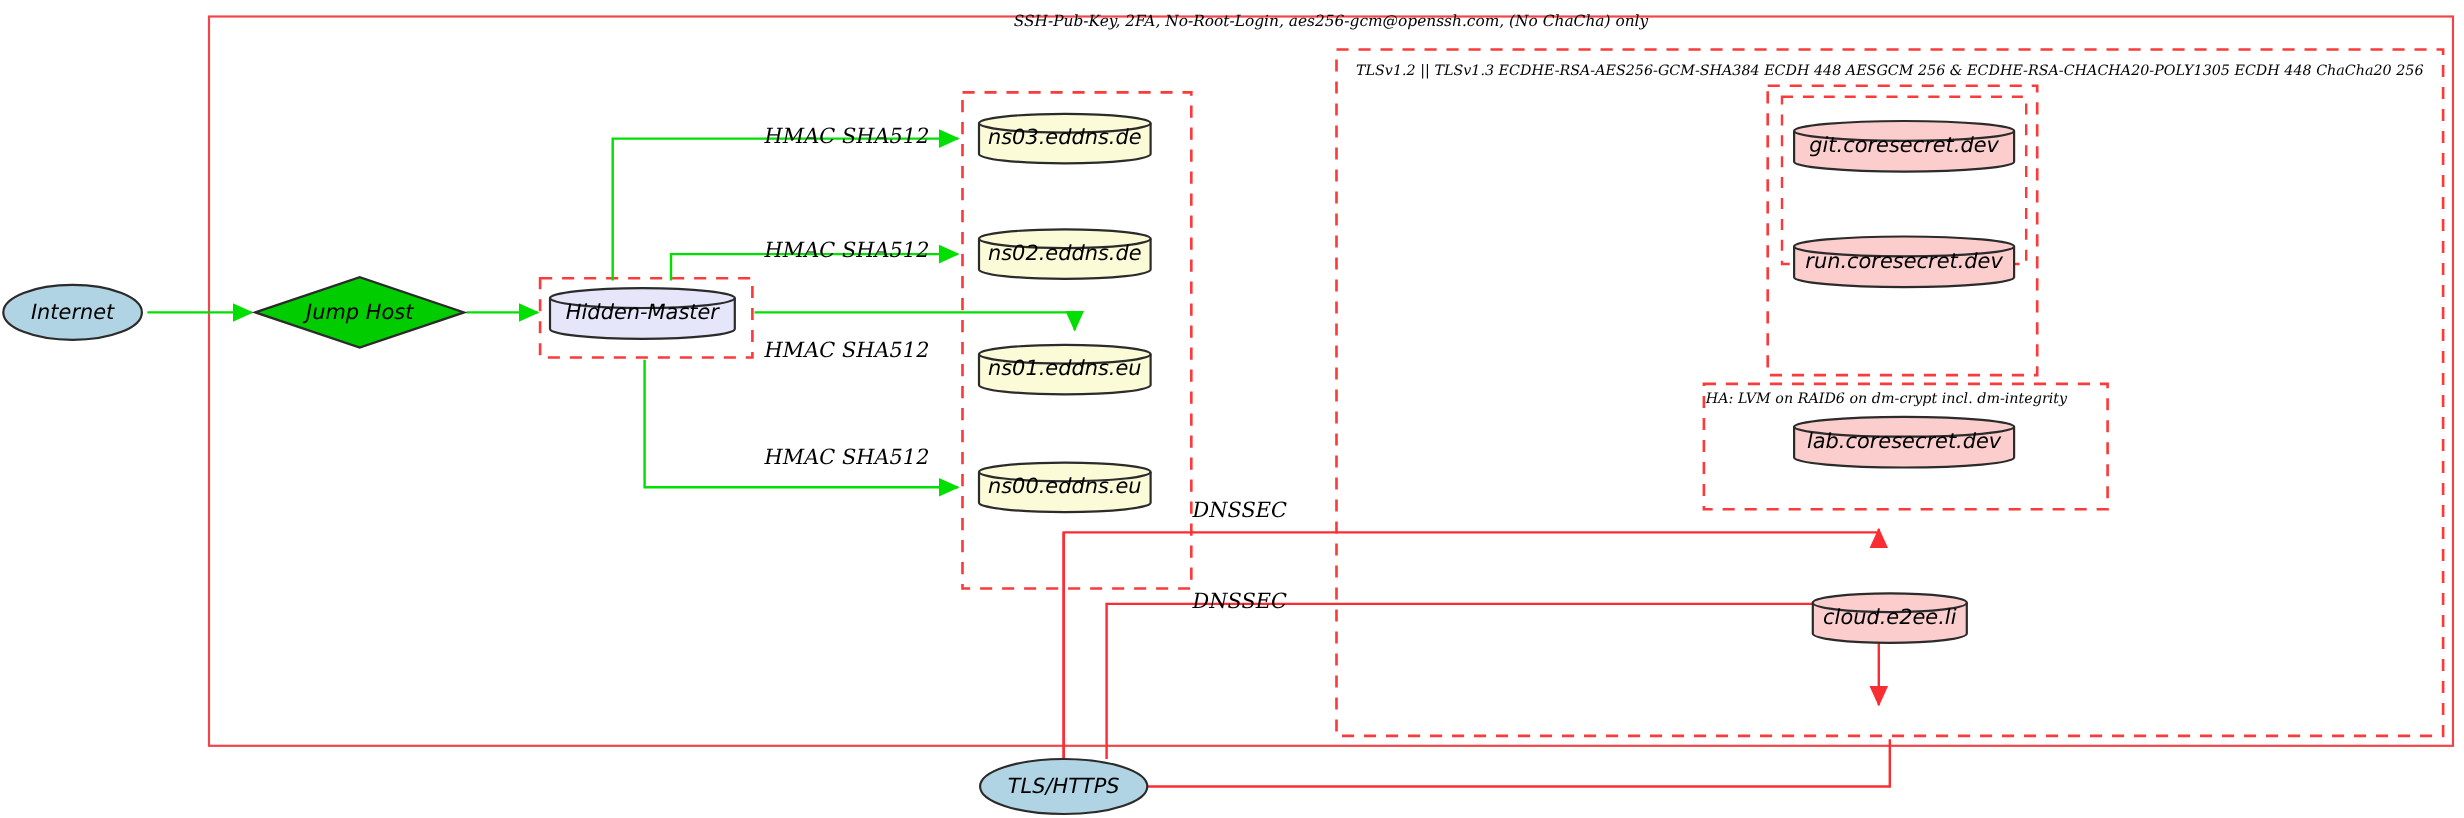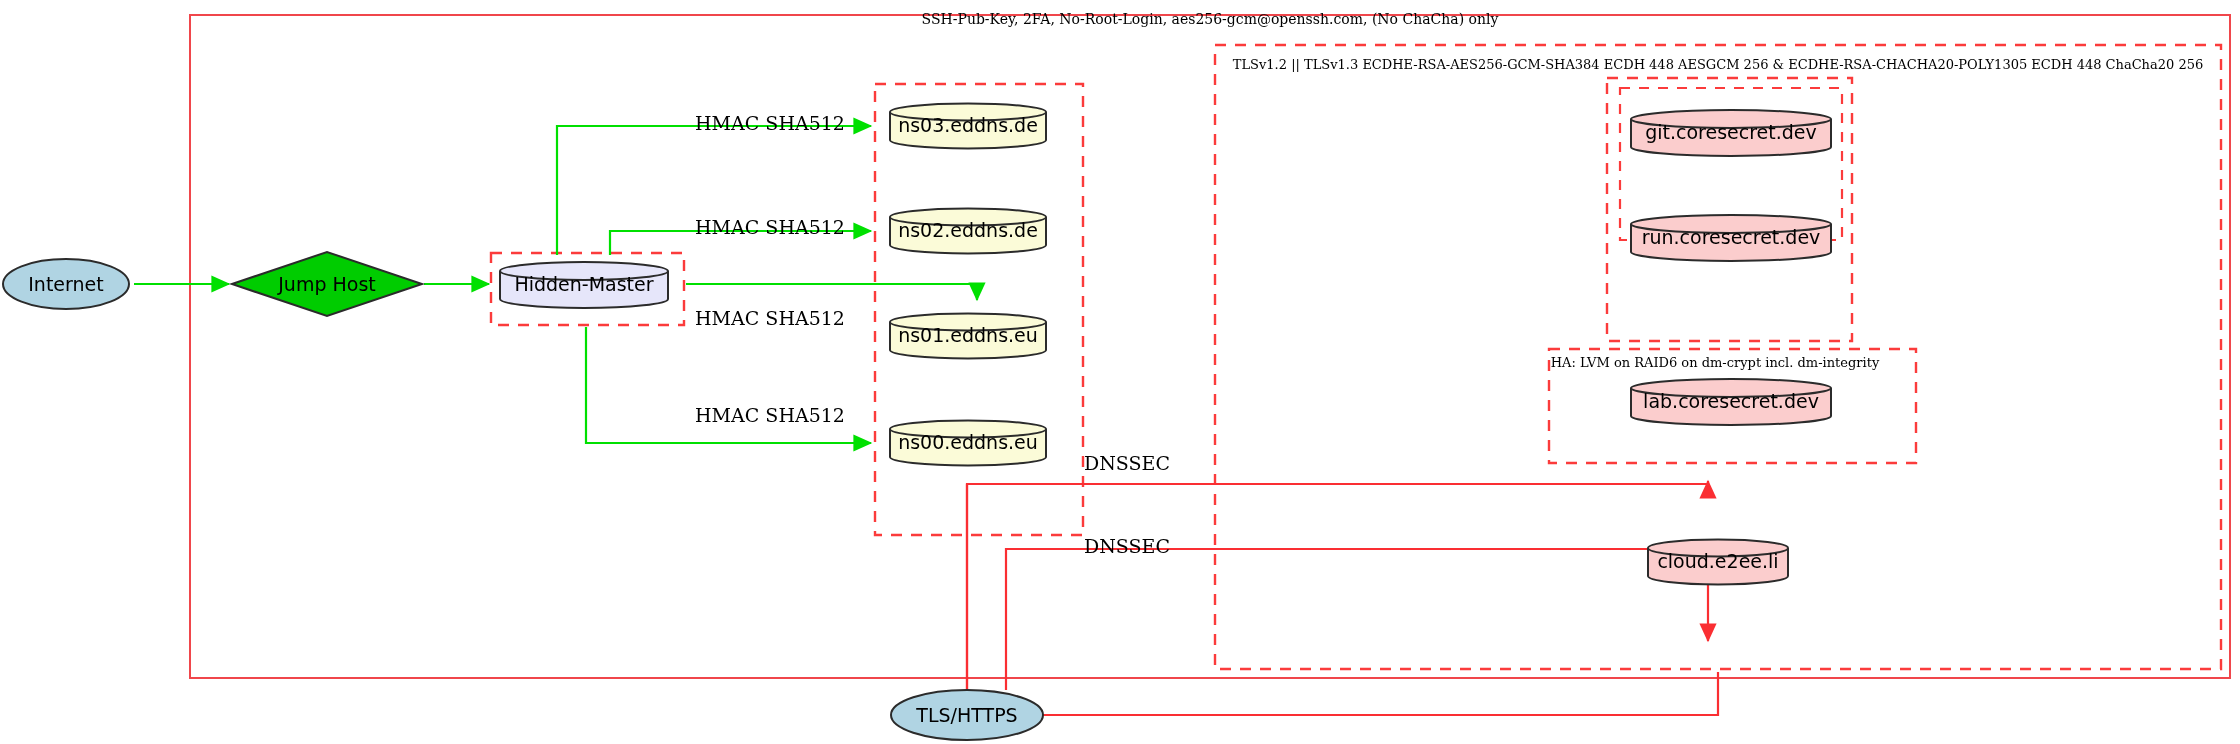--- a/index.html
+++ b/index.html
@@ -10,20 +10,21 @@
   body {
     width: 2240px;
     height: 744px;
     font-family: "Liberation Sans", sans-serif;
     overflow: hidden;
   }
   #diagram-root {
     position: relative;
     width: 2240px;
     height: 547px;
+    font-style: italic;
   }
   svg.diagram {
     position: absolute;
     top: 0;
     left: 0;
     width: 2240px;
     height: 744px;
     display: block;
   }
   text {

